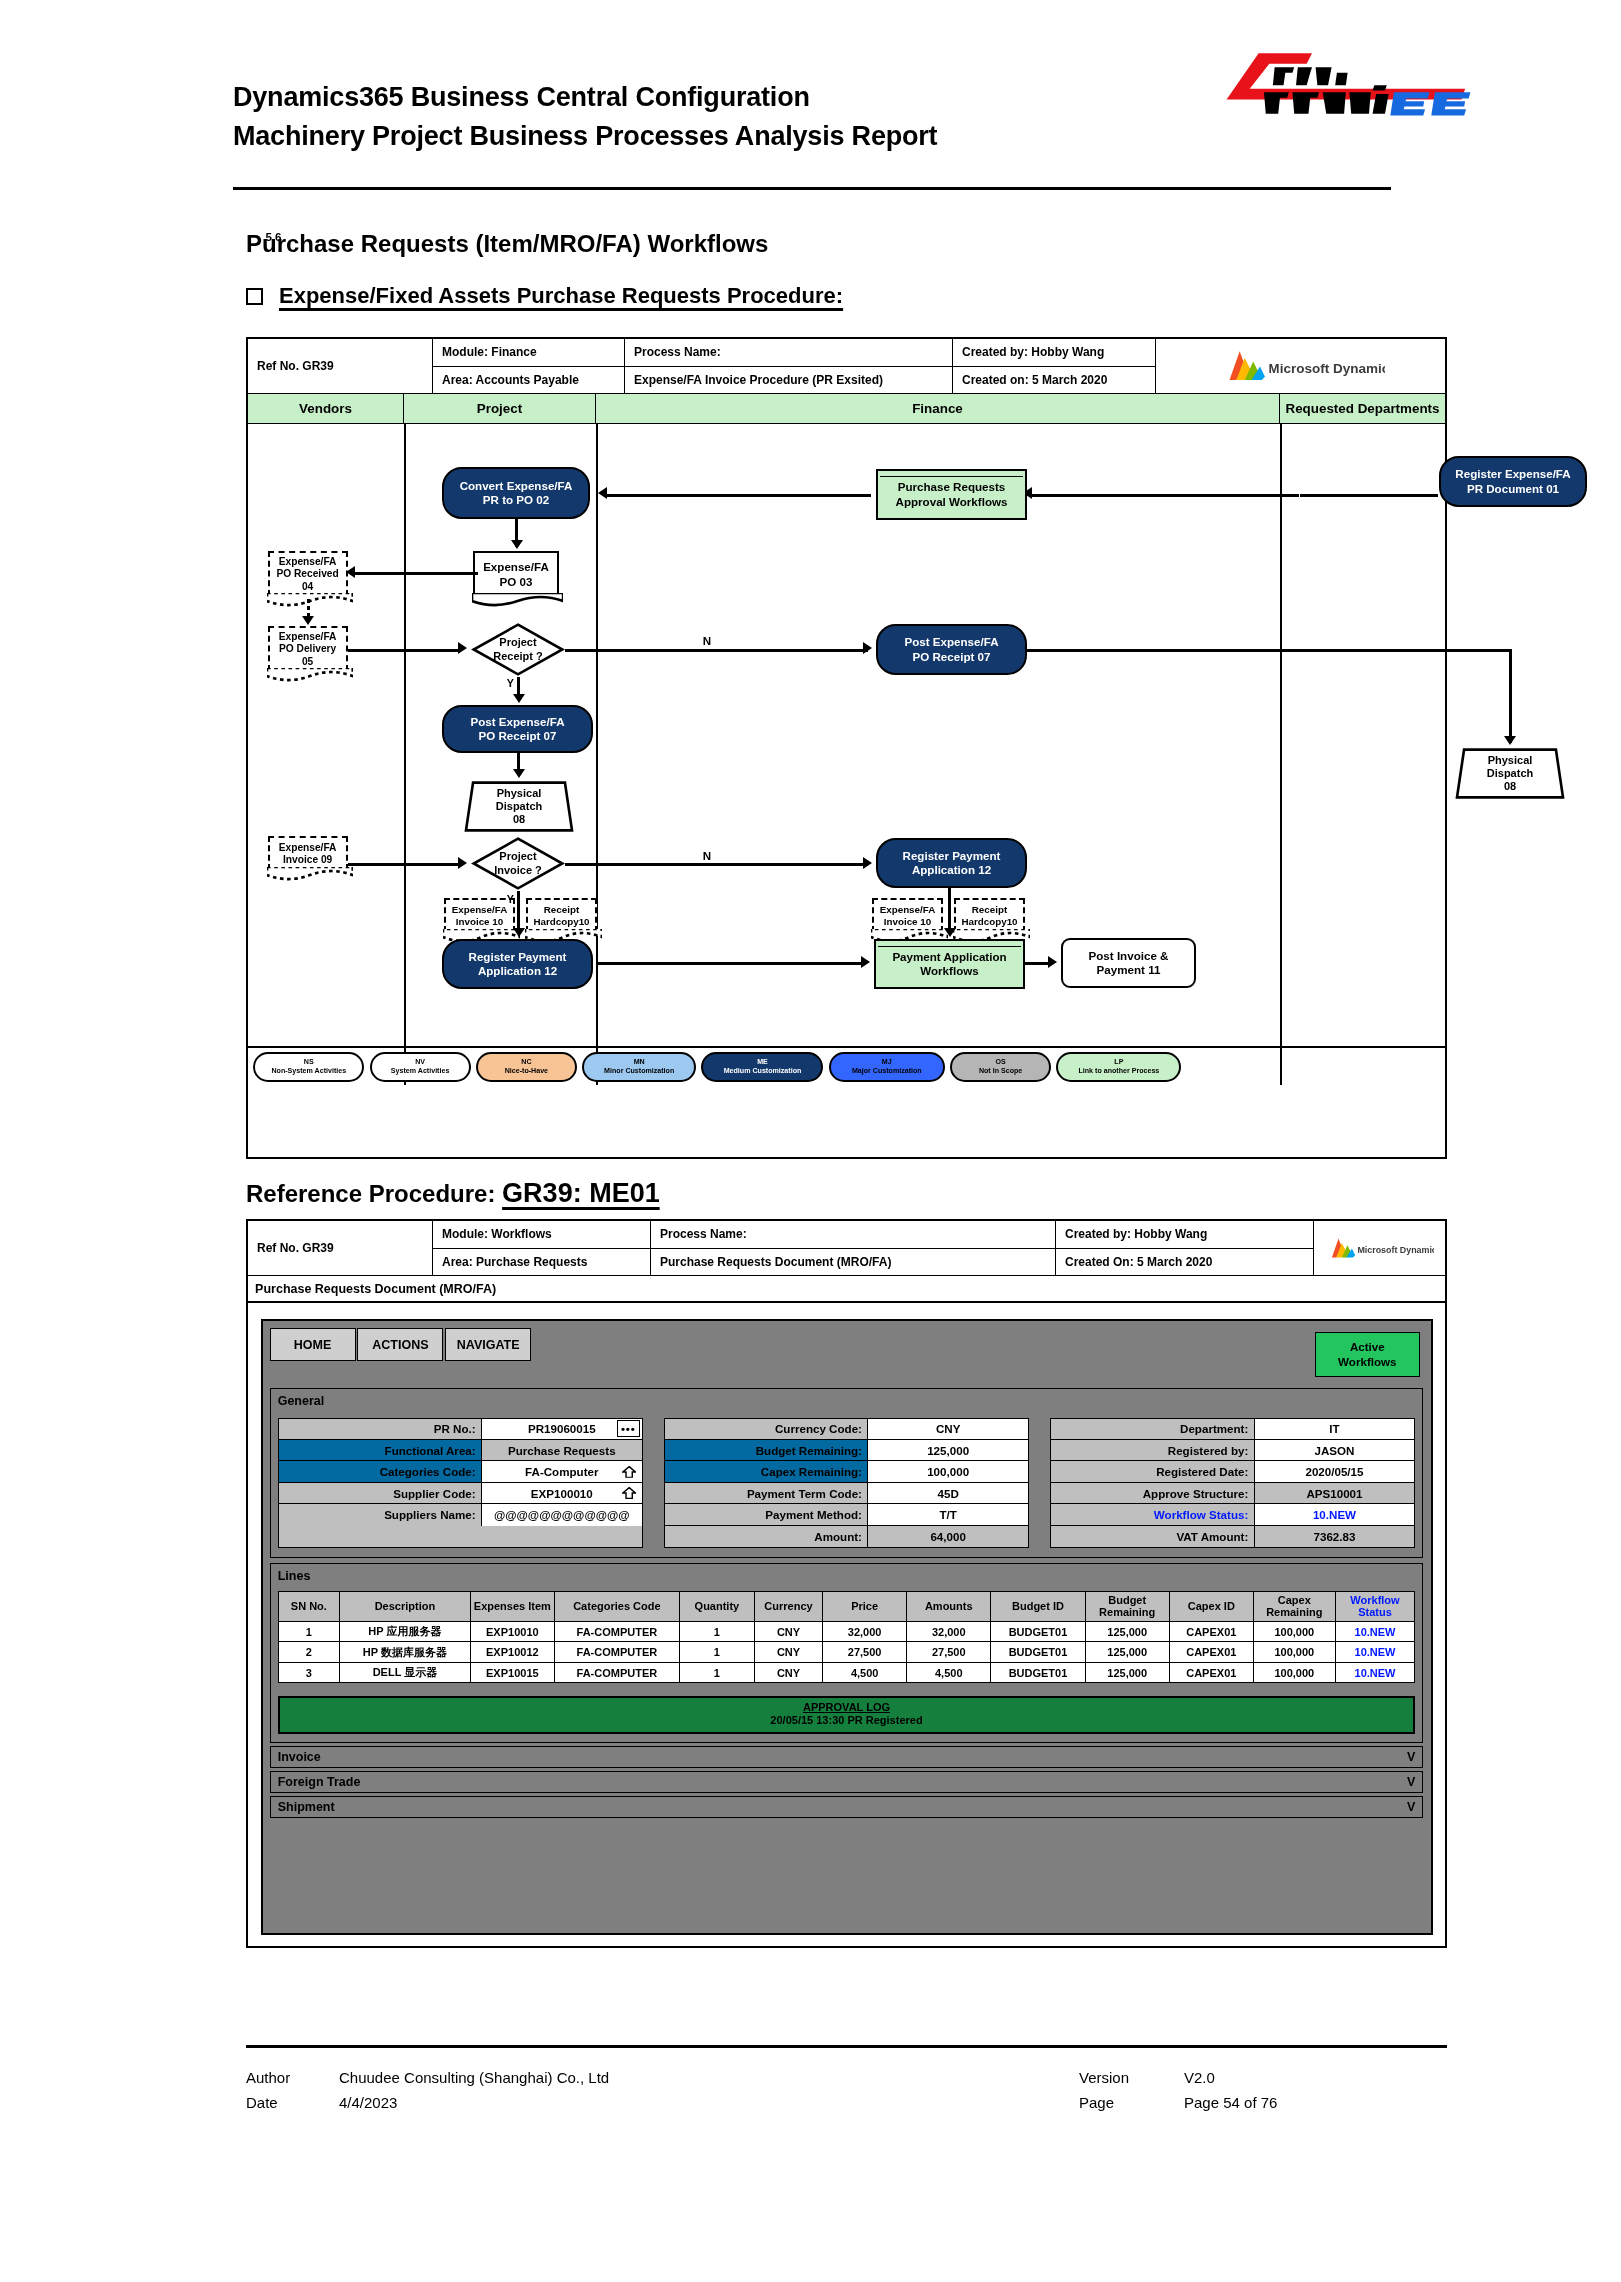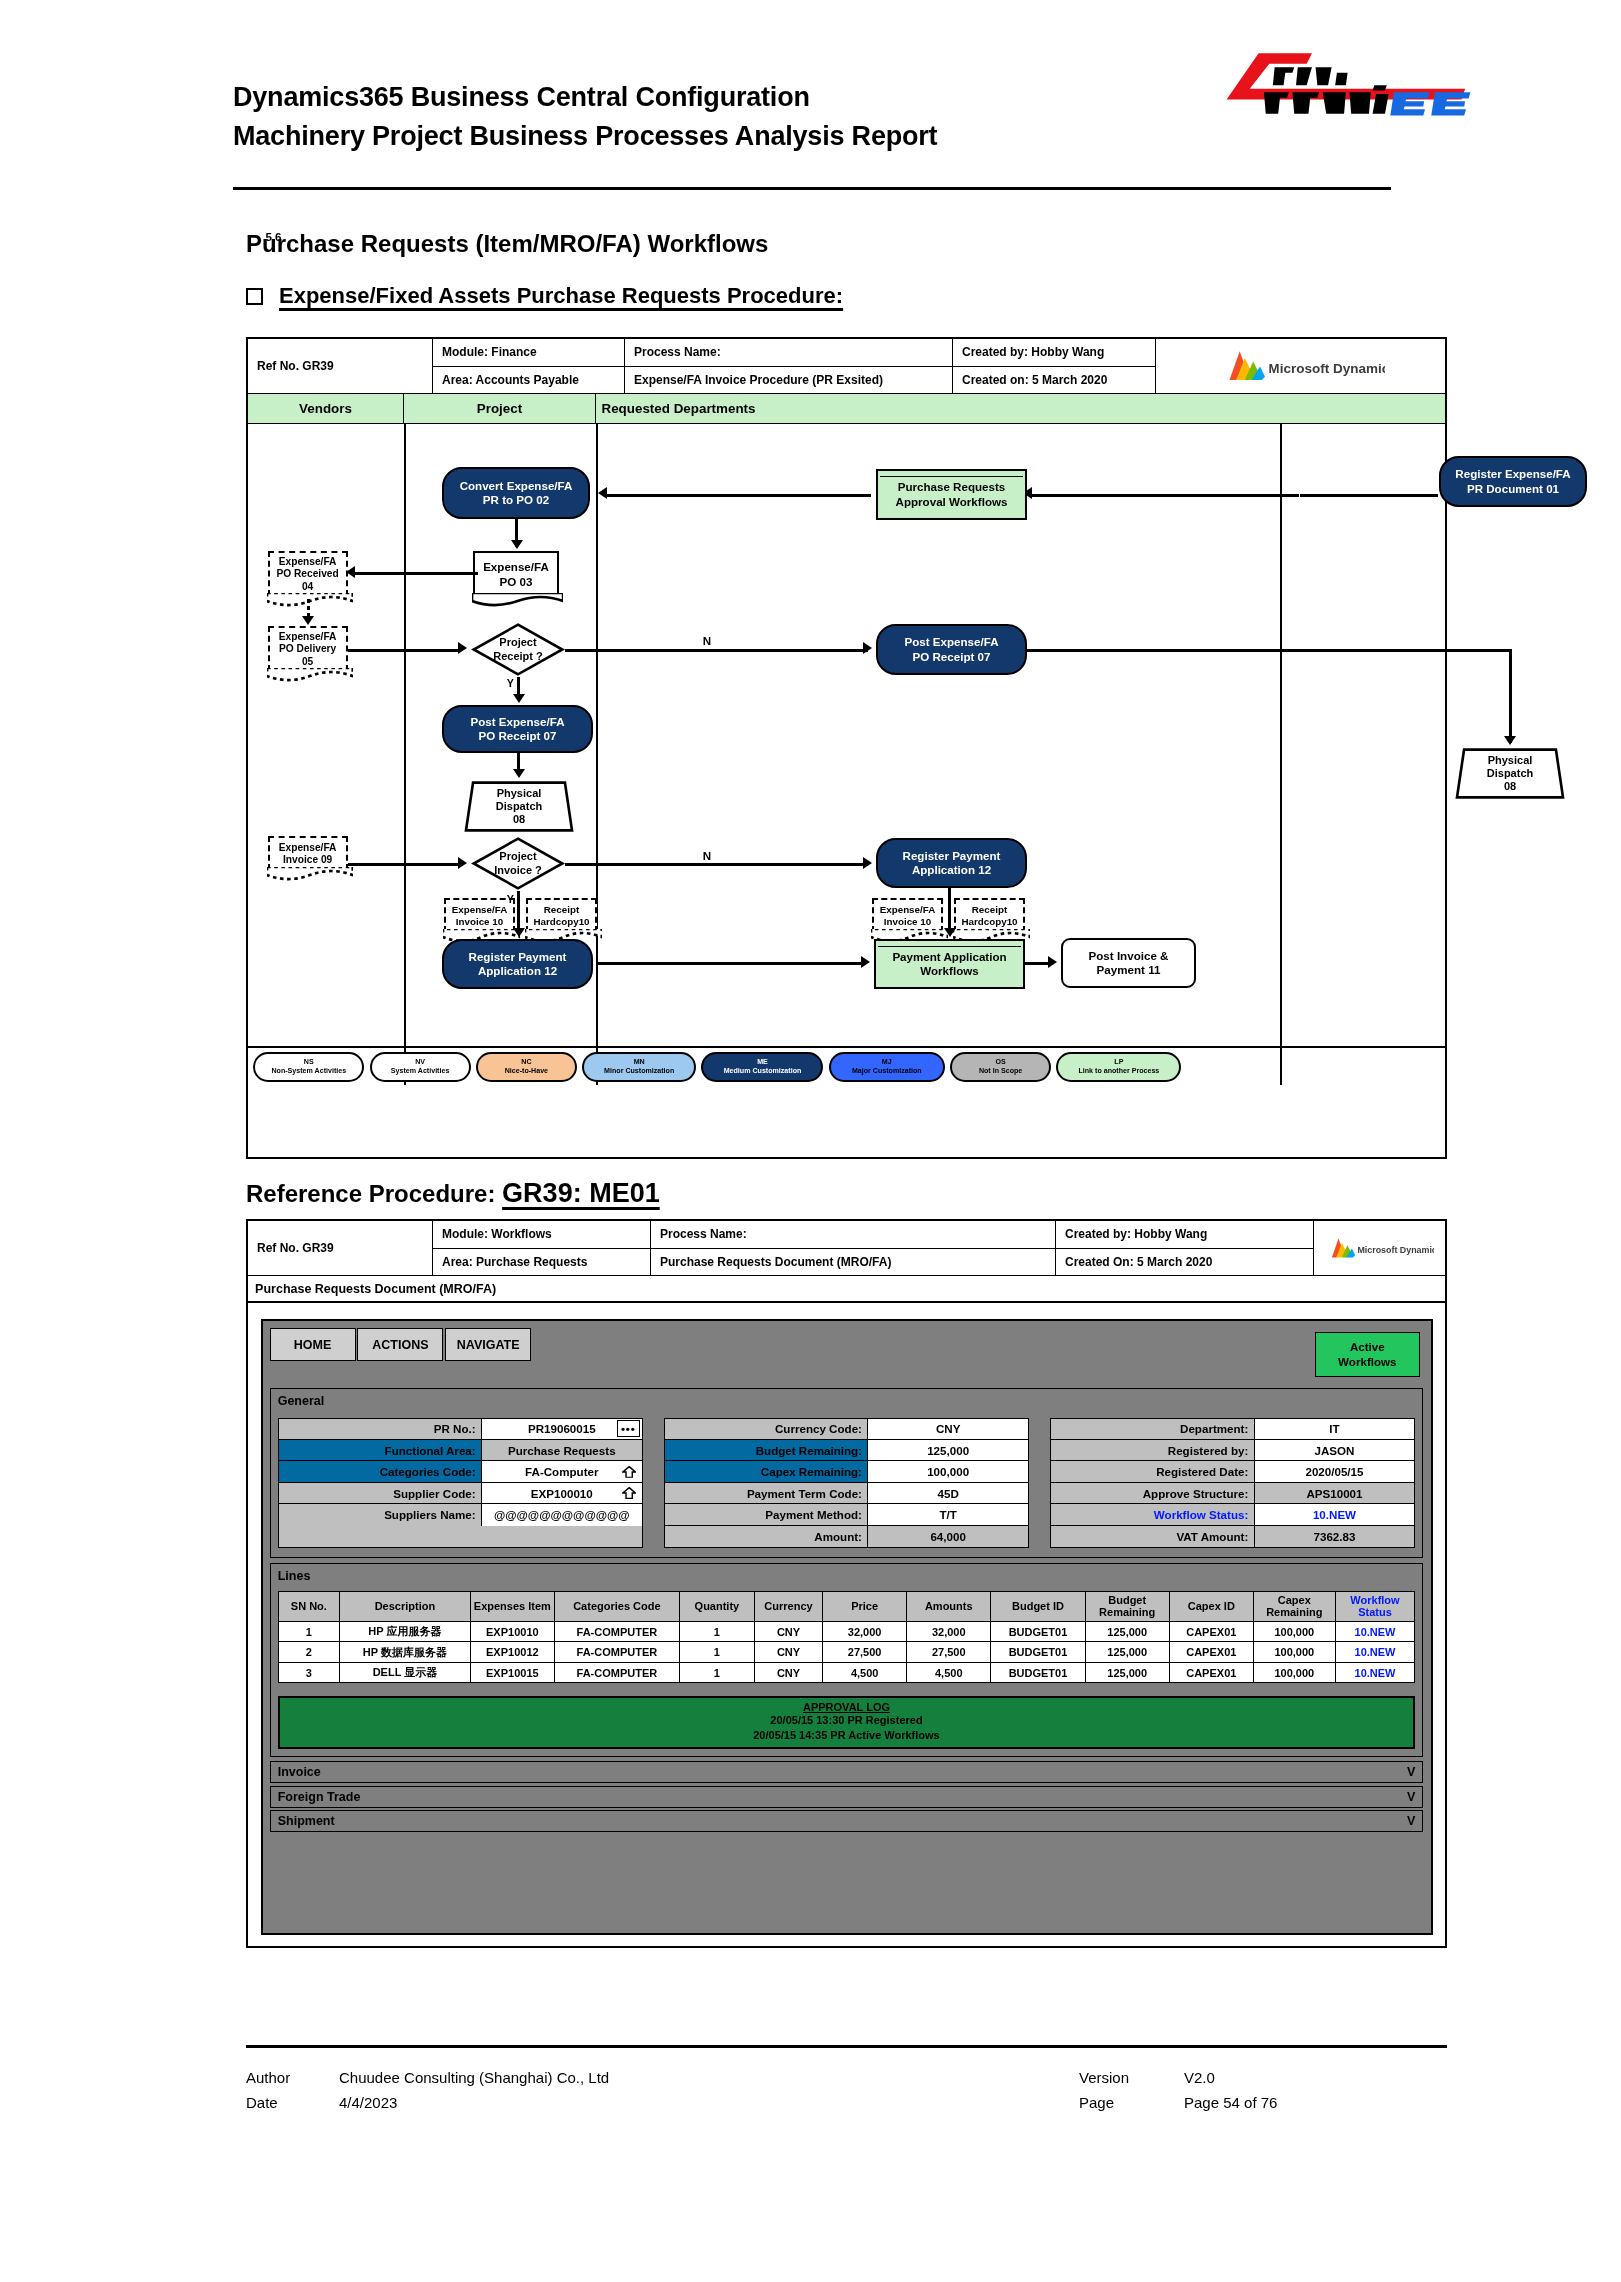--- a/index.html
+++ b/index.html
@@ -215,20 +215,21 @@
           <polygon points="34,40 44,18 52,34 44,40" fill="#7fba00"></polygon>
           <polygon points="42,40 52,24 58,36 54,40" fill="#00a4ef"></polygon>
           <text x="62" y="32" font-family="Liberation Sans, sans-serif" font-size="16" fill="#3c3c3c">Microsoft Dynamics</text>
         </svg>
       </div>
     </div>
 
     <div class="lanes-hd">
       <div class="l-vend">Vendors</div>
       <div class="l-proj">Project</div>
+      <div class="l-fin">Finance</div>
       <div class="l-req">Requested Departments</div>
     </div>
 
     <div class="lanes-bd">
       <div class="lane-div" style="left:156px"></div>
       <div class="lane-div" style="left:348px"></div>
       <div class="lane-div" style="left:1032px"></div>
 
       <div class="edge eh" style="left:1052px; top:70px; width:138px;"></div>
       <div class="edge eh" style="left:784px; top:70px; width:267px;"></div>
@@ -714,21 +715,20 @@
                 <td>CAPEX01</td>
                 <td>100,000</td>
                 <td class="blue">10.NEW</td>
               </tr>
             </tbody>
           </table>
 
           <div class="alog">
             <div class="t">APPROVAL LOG</div>
             <div class="l">20/05/15 13:30 PR Registered</div>
-            <div class="l">20/05/15 14:35 PR Active Workflows</div>
           </div>
         </div>
       </div>
 
       <div class="collapse">
         <div class="crow">
           <span>Invoice</span>
           <span>V</span>
         </div>
         <div class="crow">

